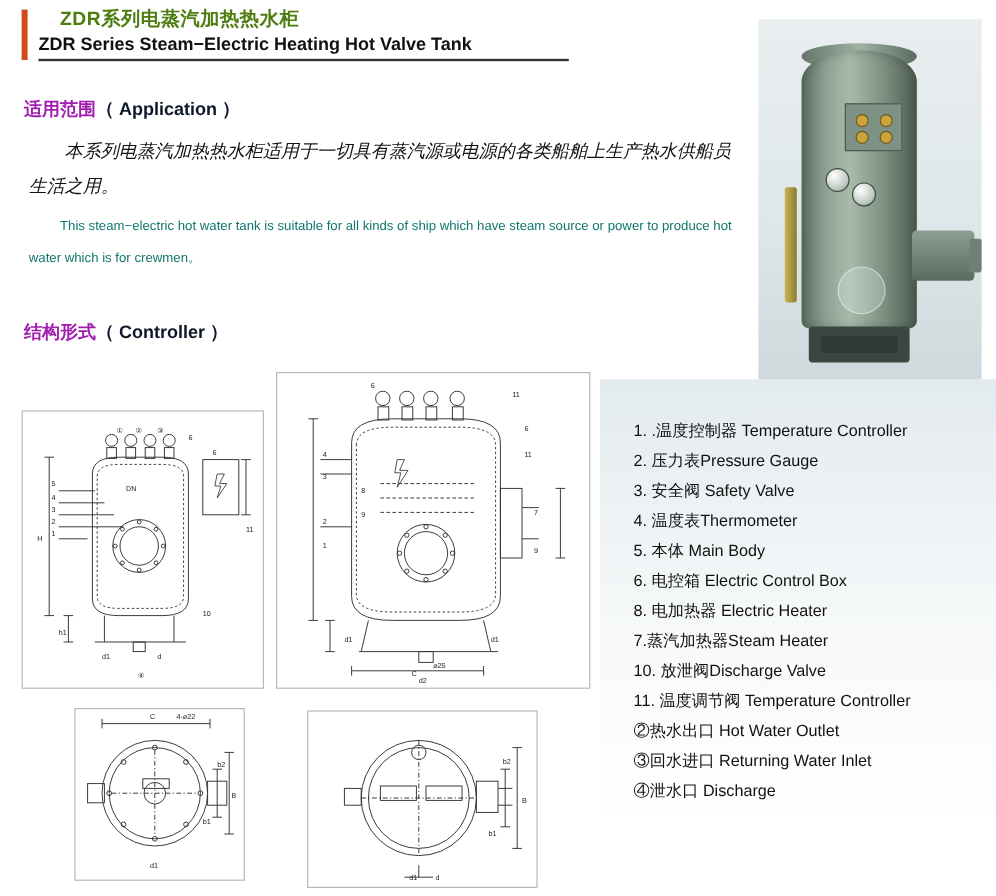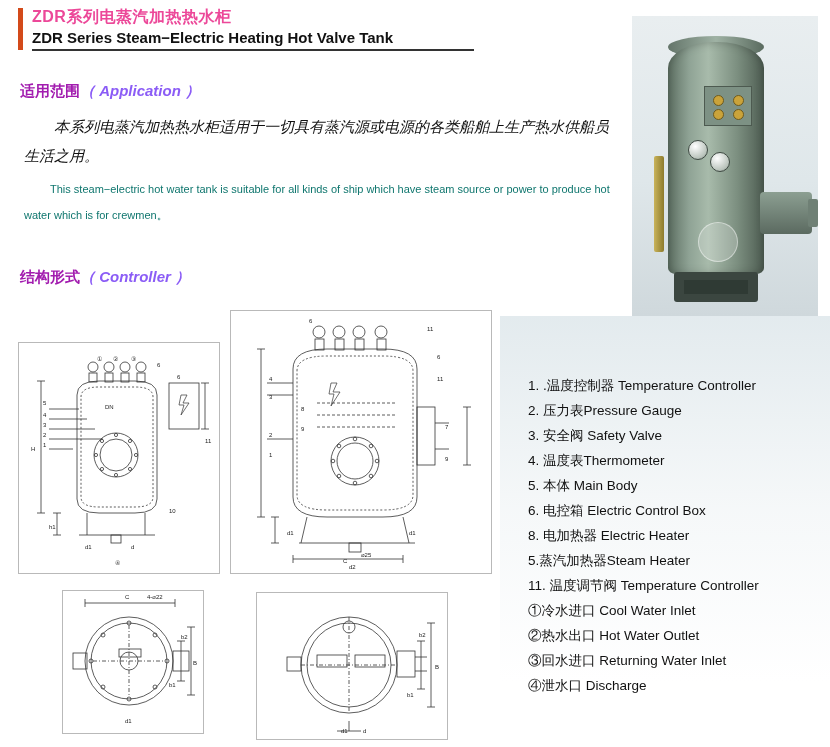--- a/index.html
+++ b/index.html
@@ -28,24 +28,24 @@
   }
   .header .bar {
     position: absolute;
     left: 0;
     top: 2px;
     width: 5px;
     height: 42px;
     background: #d34a1a;
   }
   .header .title-cn {
-    margin: 0 0 0 14px;
+    margin: 0 0 0 32px;
     font-size: 16px;
     font-weight: bold;
-    color: #ec4899;
+    color: #4d7c0f;
     letter-spacing: 0.5px;
     line-height: 22px;
   }
   .header .title-en {
     margin: 0 0 0 14px;
     font-size: 15px;
     font-weight: bold;
     color: #111;
     line-height: 20px;
   }
@@ -58,21 +58,21 @@
   }
   
   .sec-head {
     position: absolute;
     font-size: 15px;
     font-weight: bold;
     color: #0d3fa0;
     white-space: nowrap;
   }
   .sec-head .cn { color: #a21caf; }
-  .sec-head .en { color: #8b5cf6; font-style: italic; }
+  .sec-head .en { color: #0f172a; }
   #application-heading { left: 20px; top: 82px; }
   #structure-heading { left: 20px; top: 268px; }
 
   
   .para-cn {
     position: absolute;
     left: 24px;
     top: 112px;
     width: 590px;
     font-size: 15px;
@@ -225,21 +225,20 @@
   #drawing-plan-left { left: 54px; top: 290px; width: 140px; height: 142px; }
   #drawing-plan-right { left: 248px; top: 292px; width: 190px; height: 146px; }
   .dwg-svg { display:block; }
 
   
   .legend {
     position: absolute;
     left: 528px;
     top: 346px;
     width: 300px;
-    margin-top: 27px;
   }
   .legend .row {
     font-size: 13.5px;
     color: #111;
     line-height: 25px;
     white-space: nowrap;
   }
   .legend .row.sym { line-height: 25px; }
 
   
@@ -497,21 +496,21 @@
   </div>
 
   <div class="legend">
     <div class="row">1. .温度控制器 Temperature Controller</div>
     <div class="row">2. 压力表Pressure Gauge</div>
     <div class="row">3. 安全阀 Safety Valve</div>
     <div class="row">4. 温度表Thermometer</div>
     <div class="row">5. 本体 Main Body</div>
     <div class="row">6. 电控箱 Electric Control Box</div>
     <div class="row">8. 电加热器 Electric Heater</div>
-    <div class="row">5.蒸汽加热器Steam Heater</div>
+    <div class="row">7.蒸汽加热器Steam Heater</div>
+    <div class="row">10. 放泄阀Discharge Valve</div>
     <div class="row">11. 温度调节阀 Temperature Controller</div>
-    <div class="row sym">①冷水进口 Cool Water Inlet</div>
     <div class="row sym">②热水出口 Hot Water Outlet</div>
     <div class="row sym">③回水进口 Returning Water Inlet</div>
     <div class="row sym">④泄水口 Discharge</div>
   </div>
 
 </div>
 
 </body></html>

